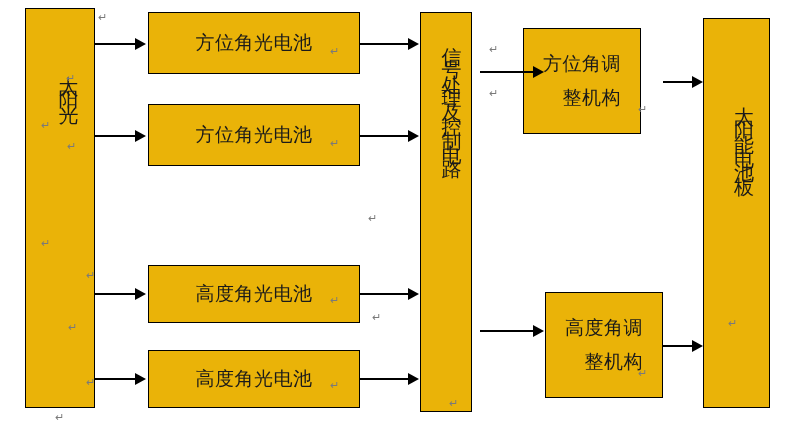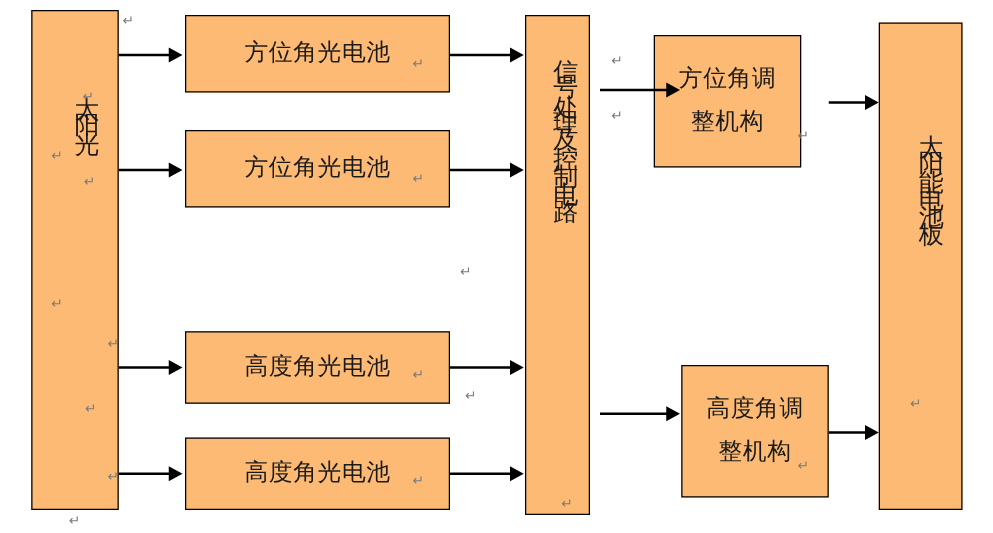--- a/index.html
+++ b/index.html
@@ -16,25 +16,25 @@
     position: relative;
     width: 794px;
     height: 426px;
     background: #ffffff;
     overflow: hidden;
   }
   .box {
     position: absolute;
     box-sizing: border-box;
     border: 1px solid #000000;
-    background: #fdba74;
+    background: #eab308;
     display: flex;
     align-items: center;
     justify-content: center;
-    text-align: center;
+    text-align: right;
     color: #1a1a1a;
   }
   
   .box .label-h {
     font-size: 19px;
     line-height: 34px;
     letter-spacing: 0.5px;
     white-space: pre-line;
   }
   

